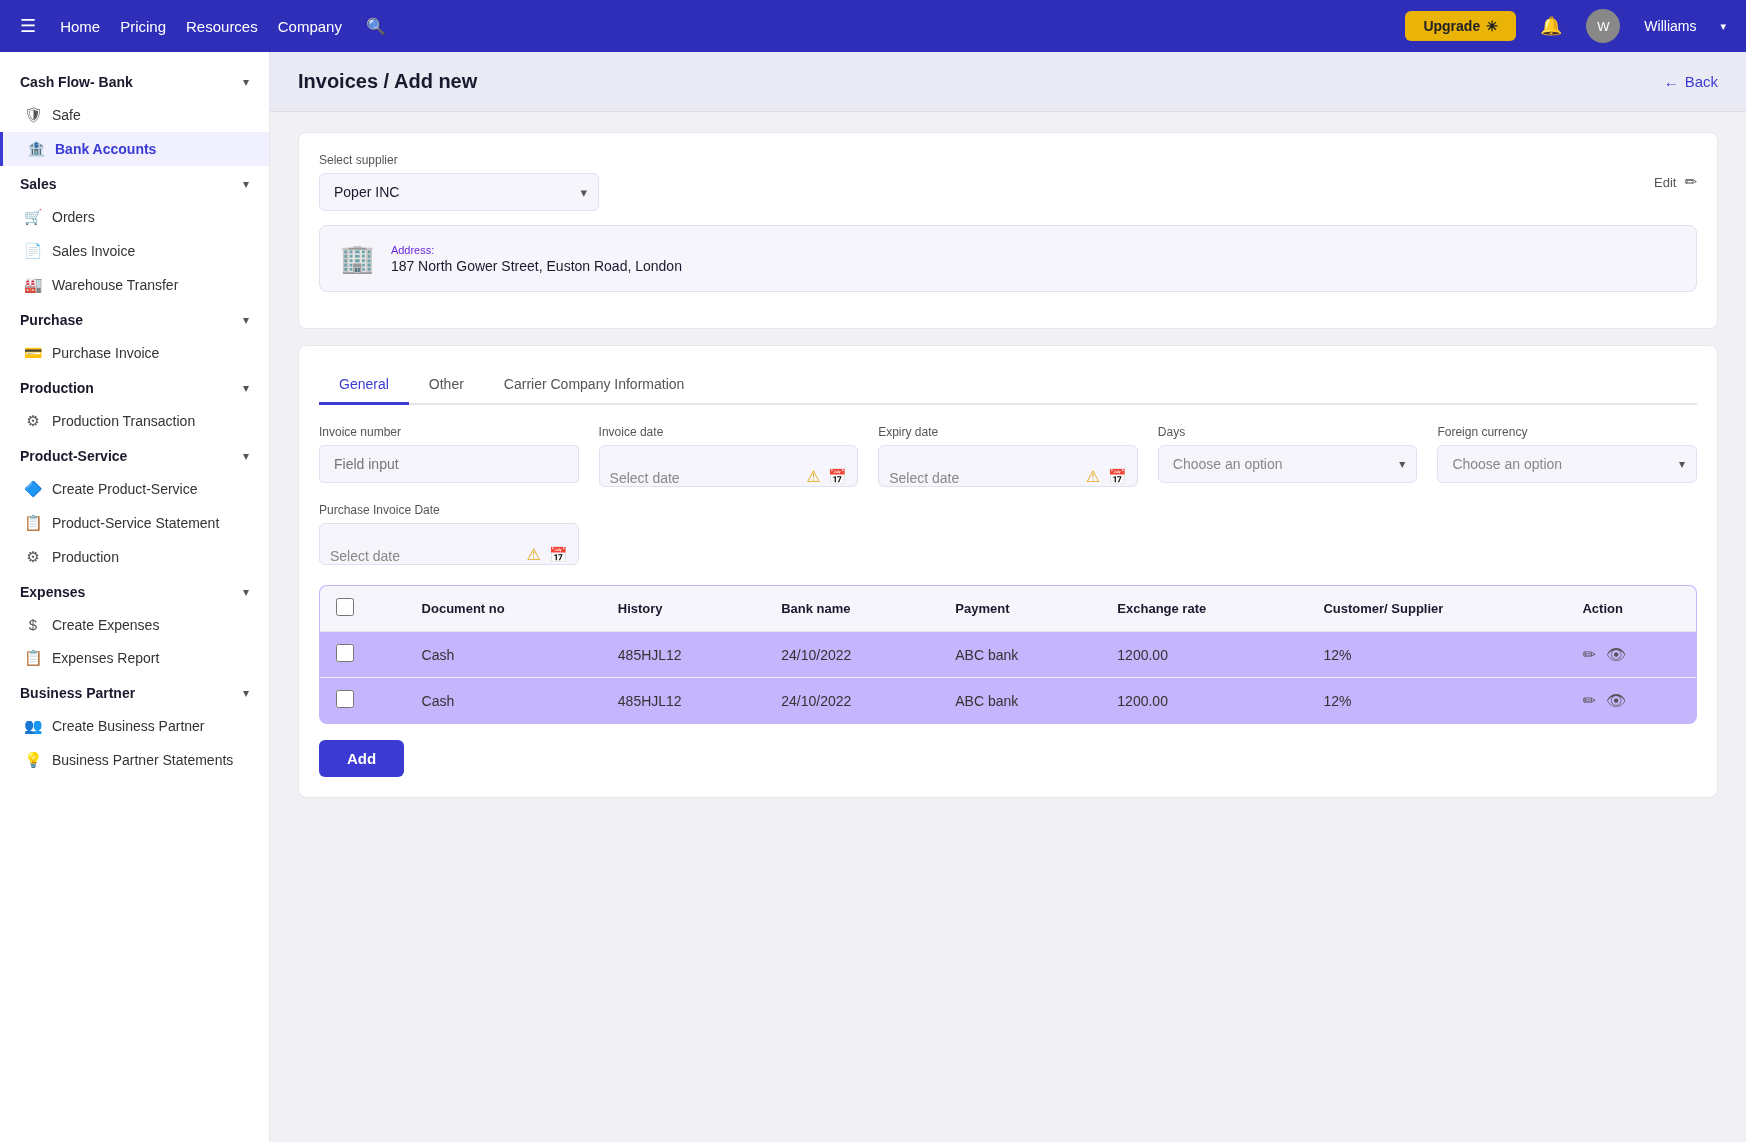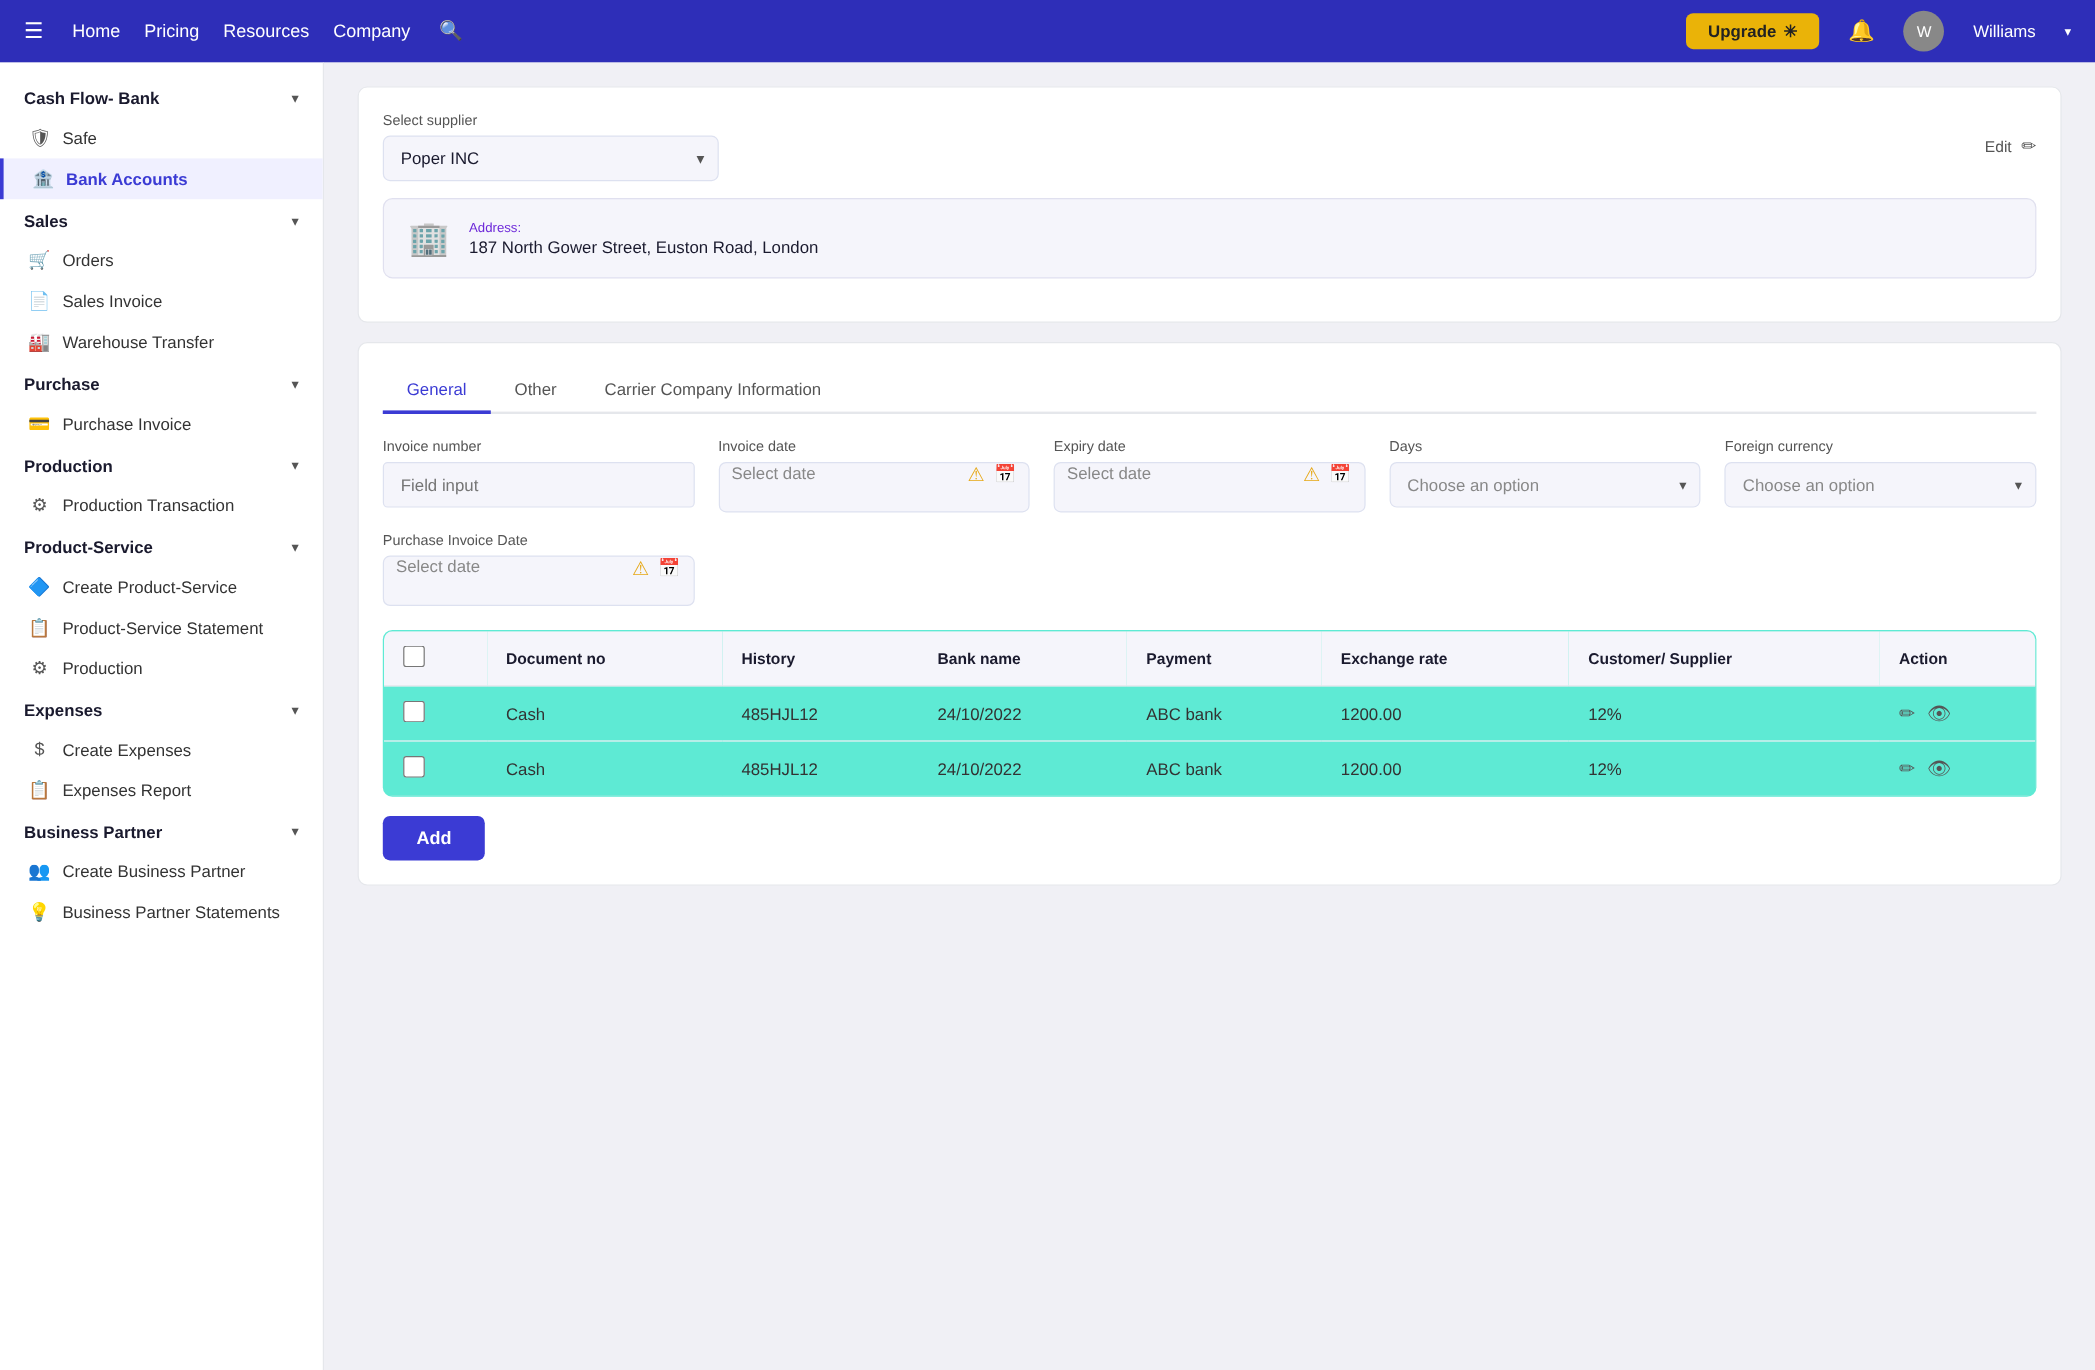--- a/index.html
+++ b/index.html
@@ -239,21 +239,21 @@
       border: 1.5px solid #dde1f0;
       border-radius: 4px;
       background: #f5f5fb;
       font-size: 14px;
       color: #888;
     }
     .warning-icon { color: #e6a817; font-size: 16px; margin-right: 4px; }
     .cal-icon { font-size: 15px; color: #555; margin-left: 4px; cursor: pointer; }
     .date-field-wrapper {
       display: flex;
-      align-items: flex-start;
+      align-items: flex-end;
       border: 1.5px solid #dde1f0;
       border-radius: 6px;
       background: #f5f5fb;
       padding: 0 10px;
       height: 42px;
     }
     .date-field-wrapper span.date-text {
       flex: 1;
       font-size: 14px;
       color: #888;
@@ -277,21 +277,21 @@
       transform: translateY(-50%);
       pointer-events: none;
       font-size: 12px;
       color: #555;
     }
 
     
     .data-table {
       width: 100%;
       border-collapse: collapse;
-      background: #5eead4;
+      background: #c4b5fd;
       border: 1px solid #e5e7eb;
       border-radius: 8px;
       overflow: hidden;
       margin-bottom: 16px;
     }
     .data-table th {
       background: #f5f5fb;
       padding: 12px 16px;
       text-align: left;
       font-size: 13px;
@@ -437,20 +437,27 @@
     </div>
     <div class="sidebar-item">
       <span class="icon">💡</span>
       <span>Business Partner Statements</span>
     </div>
 
   </aside>
 
   <main class="main-content">
 
+    <div class="page-header">
+      <span class="breadcrumb">Invoices / Add new</span>
+      <div class="back-btn">
+        <span>← </span>
+        <span>Back</span>
+      </div>
+    </div>
 
     <div class="form-area">
 
       <div class="card">
         <div class="supplier-row">
           <div>
             <div class="field-label">Select supplier</div>
             <div class="select-wrapper">
               <select class="select-field">
                 <option>Poper INC</option>

